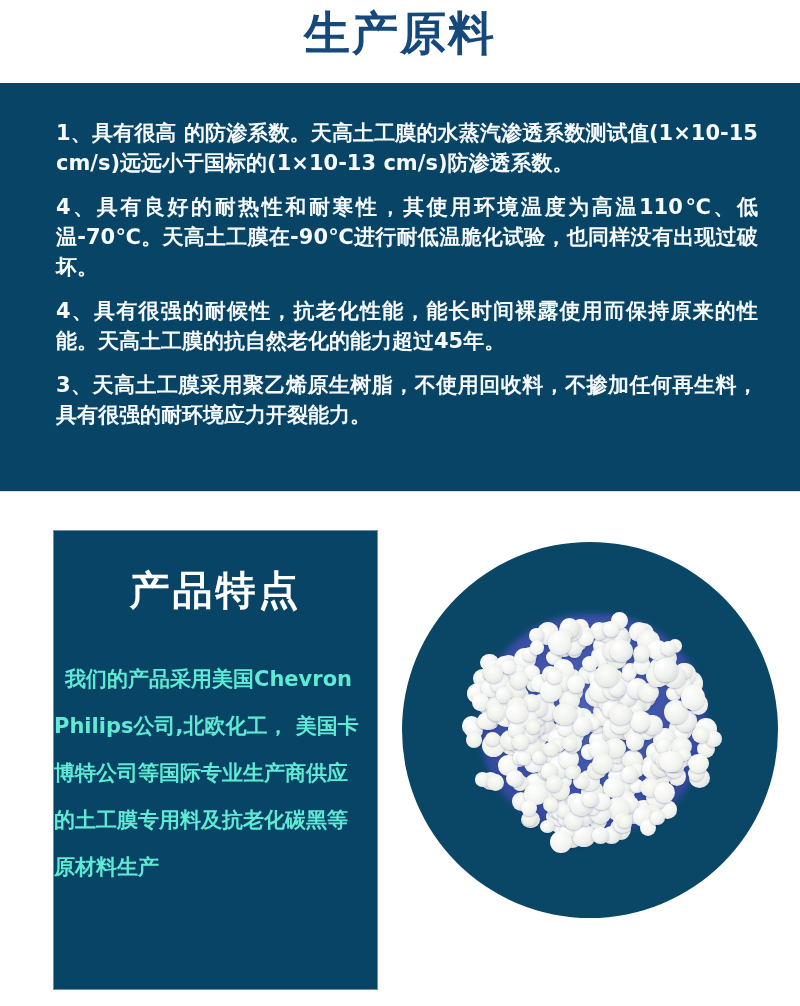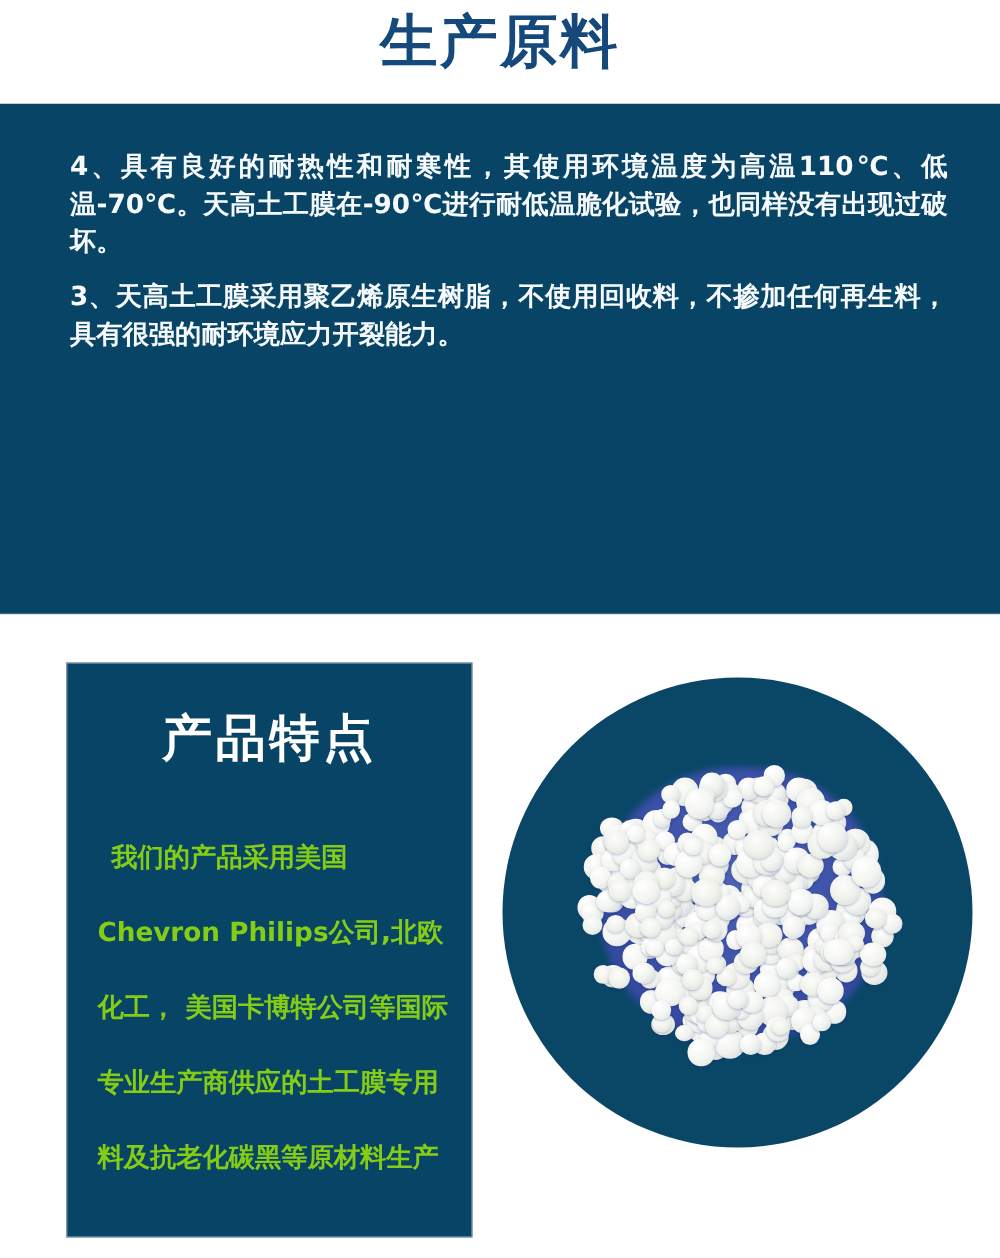--- a/index.html
+++ b/index.html
@@ -63,24 +63,24 @@
   }
   .materials-title {
     margin: 32px 0 0 0;
     text-align: center;
     color: #ffffff;
     font-size: 40px;
     font-weight: bold;
     letter-spacing: 3px;
   }
   .materials-body {
-    margin: 38px 12px 0 24px;
-    color: #84cc16;
+    margin: 38px 12px 0 0;
+    color: #5eead4;
     font-size: 21px;
-    line-height: 60px;
+    line-height: 47px;
     font-weight: bold;
     text-indent: 11px;
   }
 
   
   .photo-circle {
     position: absolute;
     left: 402px;
     top: 50px;
     width: 376px;
@@ -117,21 +117,23 @@
   .p2 { background: radial-gradient(circle at 30% 28%, #ffffff 0%, #f1f3ef 50%, #cbd2d8 100%); }
 </style>
 </head>
 <body>
 
 <header class="title-bar">
   <h1 class="page-title">生产原料</h1>
 </header>
 
 <section class="features">
+  <p>1、具有很高 的防渗系数。天高土工膜的水蒸汽渗透系数测试值(1×10-15 cm/s)远远小于国标的(1×10-13 cm/s)防渗透系数。</p>
   <p>4、具有良好的耐热性和耐寒性，其使用环境温度为高温110℃、低温-70℃。天高土工膜在-90℃进行耐低温脆化试验，也同样没有出现过破坏。</p>
+  <p>4、具有很强的耐候性，抗老化性能，能长时间裸露使用而保持原来的性能。天高土工膜的抗自然老化的能力超过45年。</p>
   <p>3、天高土工膜采用聚乙烯原生树脂，不使用回收料，不掺加任何再生料，具有很强的耐环境应力开裂能力。</p>
 </section>
 
 <section class="bottom">
 
   <div class="materials-panel">
     <h2 class="materials-title">产品特点</h2>
     <p class="materials-body">我们的产品采用美国Chevron Philips公司,北欧化工， 美国卡博特公司等国际专业生产商供应的土工膜专用料及抗老化碳黑等原材料生产</p>
   </div>
 

